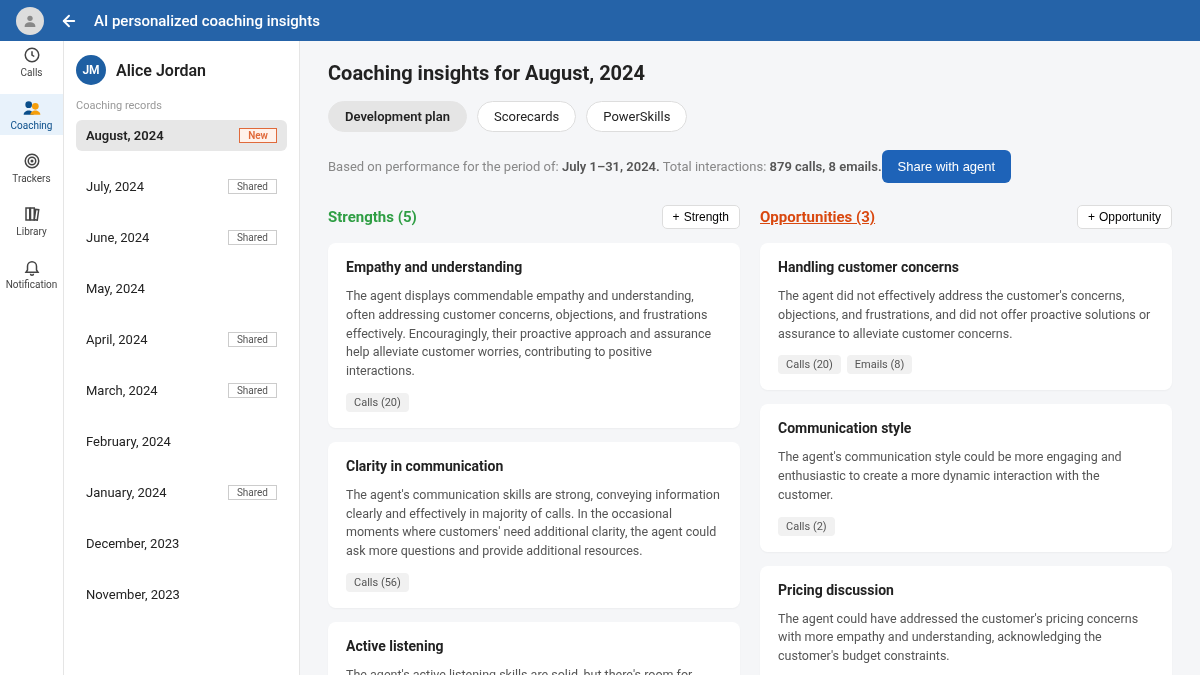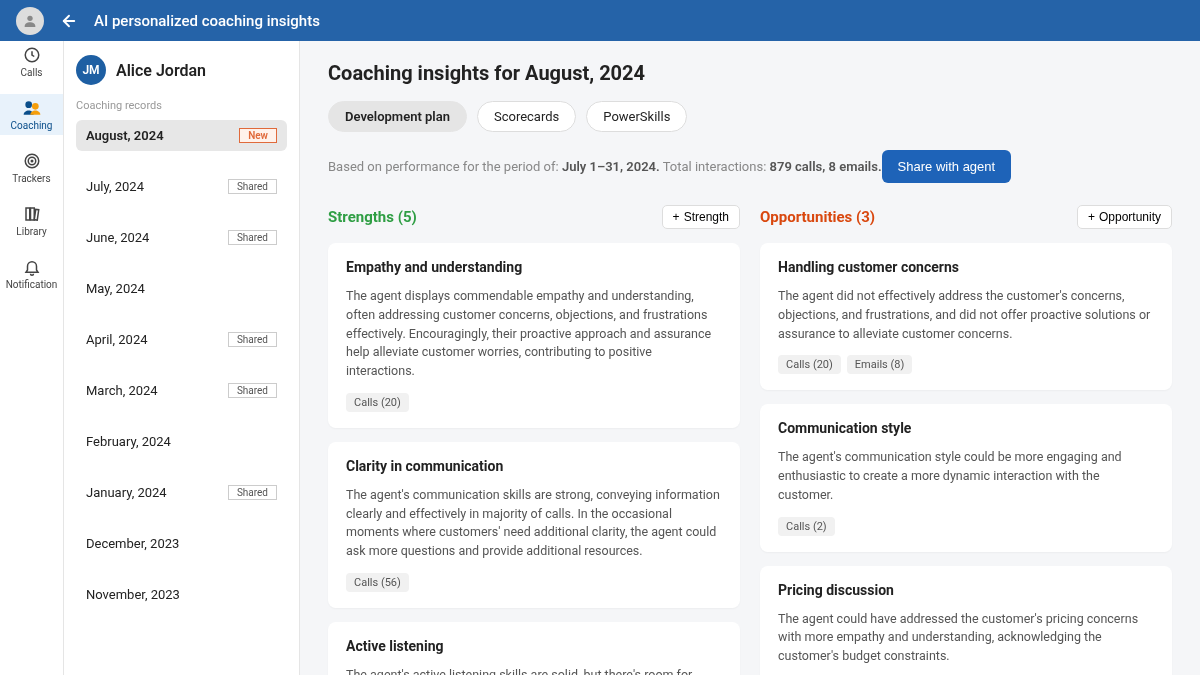--- a/index.html
+++ b/index.html
@@ -30,21 +30,21 @@
   .tab.active { background: #e5e5e5; border-color: #e5e5e5; font-weight: 600; }
   .meta-row { display: flex; align-items: center; margin-bottom: 22px; }
   .meta-text { font-size: 13px; color: #888; }
   .meta-text strong { color: #555; font-weight: 600; }
   .share-btn { background: #1e63b8; color: #fff; border: none; padding: 9px 16px; border-radius: 6px; font-size: 13px; font-weight: 500; cursor: pointer; }
   .columns { display: flex; gap: 20px; }
   .col { flex: 1; display: flex; flex-direction: column; }
   .col-header { display: flex; align-items: center; justify-content: space-between; margin-bottom: 14px; }
   .col-title { font-size: 15px; font-weight: 700; }
   .col-title.strengths { color: #2f9e44; }
-  .col-title.opps { color: #d9480f; }
+  .col-title.opps { color: #d9480f; text-decoration: underline; }
   .add-btn { font-size: 12px; padding: 4px 10px; border: 1px solid #ddd; border-radius: 5px; background: #fff; cursor: pointer; display: flex; align-items: center; gap: 4px; }
   .card { background: #fff; border-radius: 8px; padding: 16px 18px; margin-bottom: 14px; box-shadow: 0 1px 2px rgba(0,0,0,0.04); }
   .card-title { font-size: 14px; font-weight: 700; margin-bottom: 12px; }
   .card-body { font-size: 12.5px; color: #555; line-height: 1.5; margin-bottom: 12px; }
   .chips { display: flex; gap: 6px; }
   .chip { font-size: 11px; background: #f1f1f1; padding: 3px 8px; border-radius: 4px; color: #555; }
 </style>
 </head>
 <body>
 

